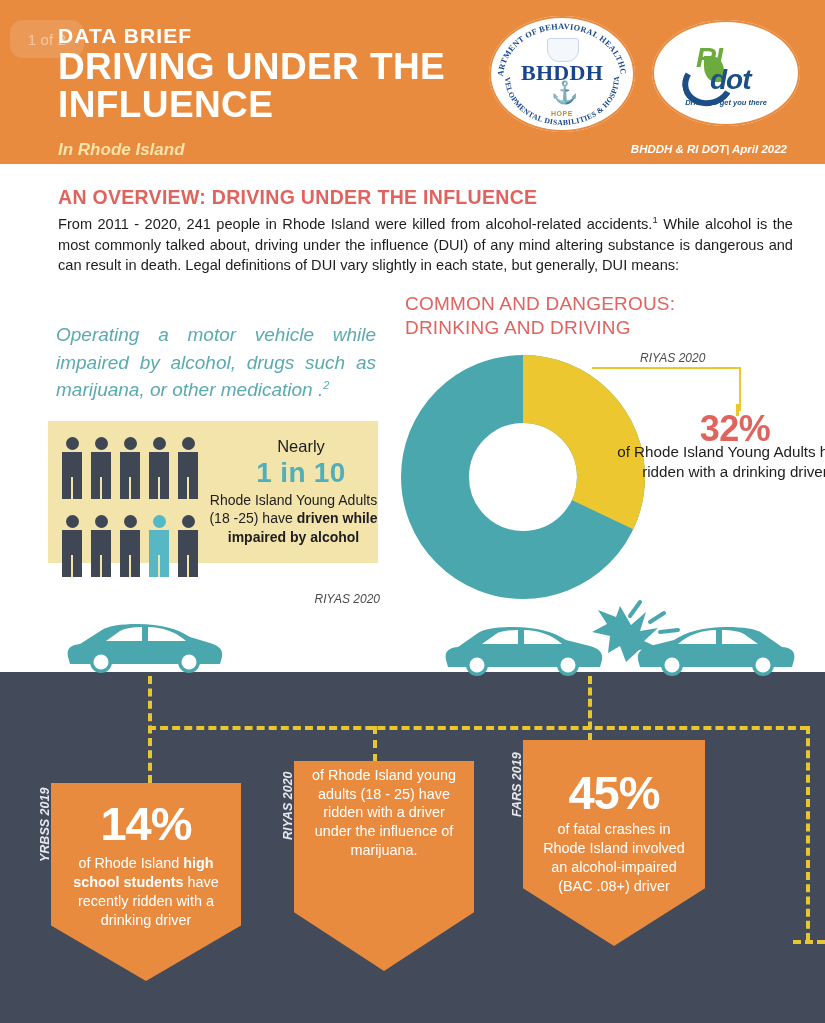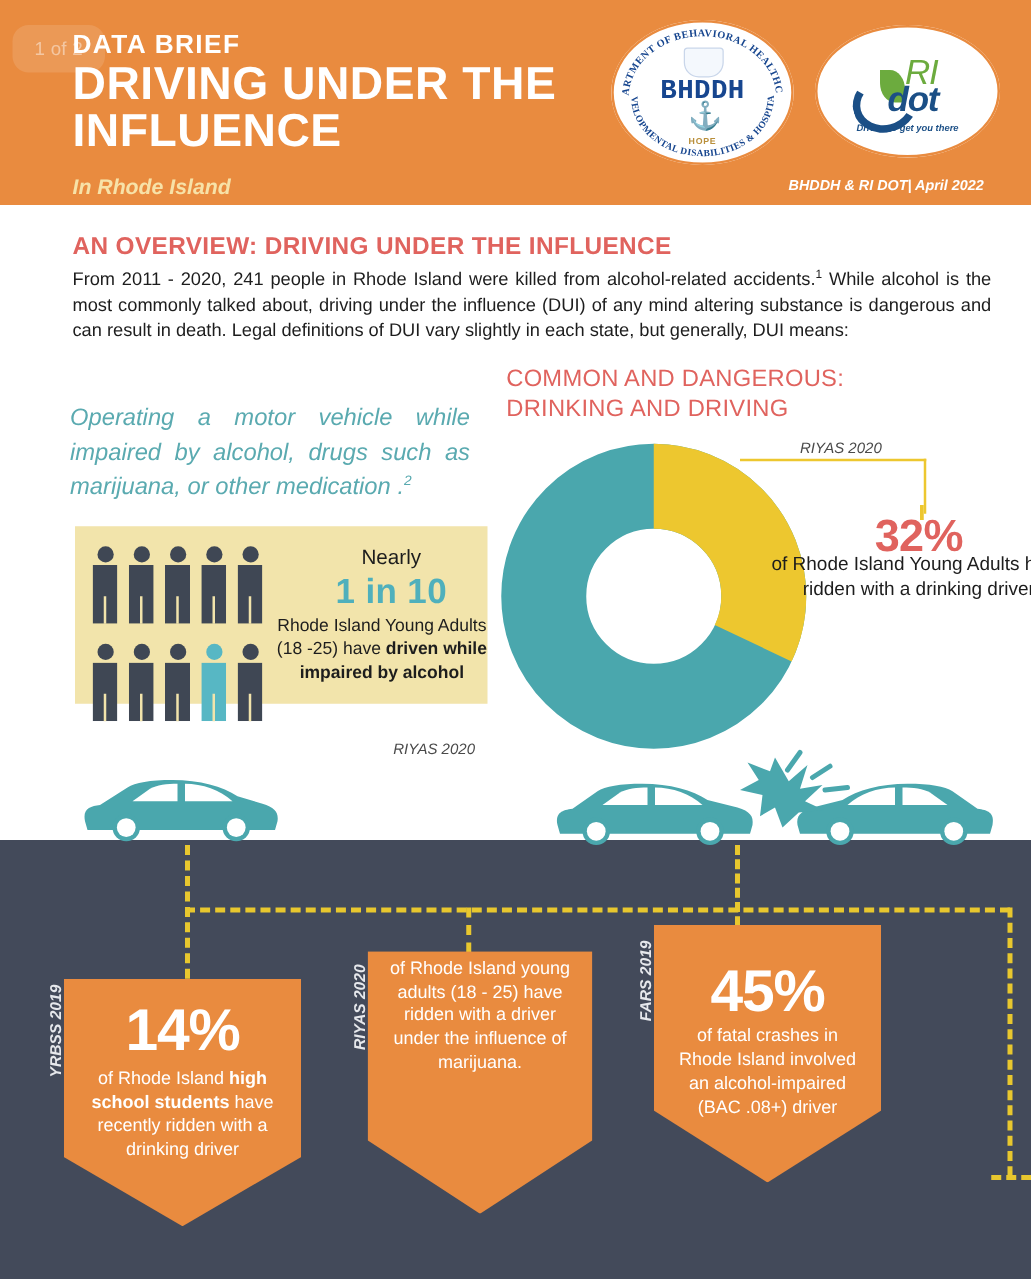--- a/index.html
+++ b/index.html
@@ -45,21 +45,21 @@
     position:absolute;left:489px;top:16px;width:146px;height:116px;
     background:#ffffff;border-radius:50%;
     box-shadow:inset 0 0 0 2px #e98b3f;
   }
   #bhddh-logo .ring-text{
     position:absolute;left:0;top:0;width:146px;height:116px;
   }
   #bhddh-logo .wordmark{
     position:absolute;left:0;top:44px;width:146px;text-align:center;
     color:#17468f;font-size:22px;font-weight:bold;letter-spacing:.3px;
-    font-family:Liberation Mono, monospace;
+    font-family:Liberation Serif, serif;
   }
   #bhddh-logo .crest{
     position:absolute;left:58px;top:22px;width:30px;height:22px;
     border:1.4px solid #c9d6ea;border-radius:3px 3px 12px 12px;
     background:#f4f8fd;
   }
   #bhddh-logo .anchor{
     position:absolute;left:62px;top:66px;width:22px;height:26px;
     color:#c9a24a;font-size:22px;line-height:22px;text-align:center;
   }
@@ -70,21 +70,21 @@
 
   
   #ridot-logo{
     position:absolute;left:652px;top:20px;width:148px;height:106px;
     background:#ffffff;border-radius:50%;
     box-shadow:inset 0 0 0 2px #e98b3f;
     overflow:hidden;
   }
   #ridot-ri{
     position:absolute;left:44px;top:22px;color:#6cab3e;
-    font-size:28px;font-weight:normal;font-style:italic;letter-spacing:-1px;margin-left:28px;
+    font-size:28px;font-weight:bold;font-style:italic;letter-spacing:-1px;
   }
   #ridot-dot{
     position:absolute;left:58px;top:44px;color:#1b4f86;
     font-size:28px;font-weight:bold;font-style:italic;letter-spacing:-1px;
   }
   #ridot-swoosh{
     position:absolute;left:30px;top:40px;width:40px;height:34px;
     border:6px solid #1b4f86;border-radius:50%;
     border-right-color:transparent;border-top-color:transparent;
     transform:rotate(-15deg);
@@ -140,21 +140,21 @@
     position:absolute;left:600px;top:408px;width:270px;text-align:center;
     color:#e0635e;font-size:36px;font-weight:bold;letter-spacing:-.5px;
   }
   #donut-caption{
     position:absolute;left:610px;top:442px;width:250px;text-align:center;
     color:#1d1d1d;font-size:15.2px;line-height:1.33;
   }
 
   
   #panel-1in10{
-    position:absolute;left:60px;top:421px;width:330px;height:142px;
+    position:absolute;left:48px;top:421px;width:330px;height:142px;
     background:#f2e4ab;
   }
   #people-grid{
     position:absolute;left:14px;top:16px;width:146px;height:148px;
   }
   .person{position:absolute;width:20px;height:62px;}
   .person .head{
     position:absolute;left:3.5px;top:0;width:13px;height:13px;
     border-radius:50%;background:#3f4754;
   }

